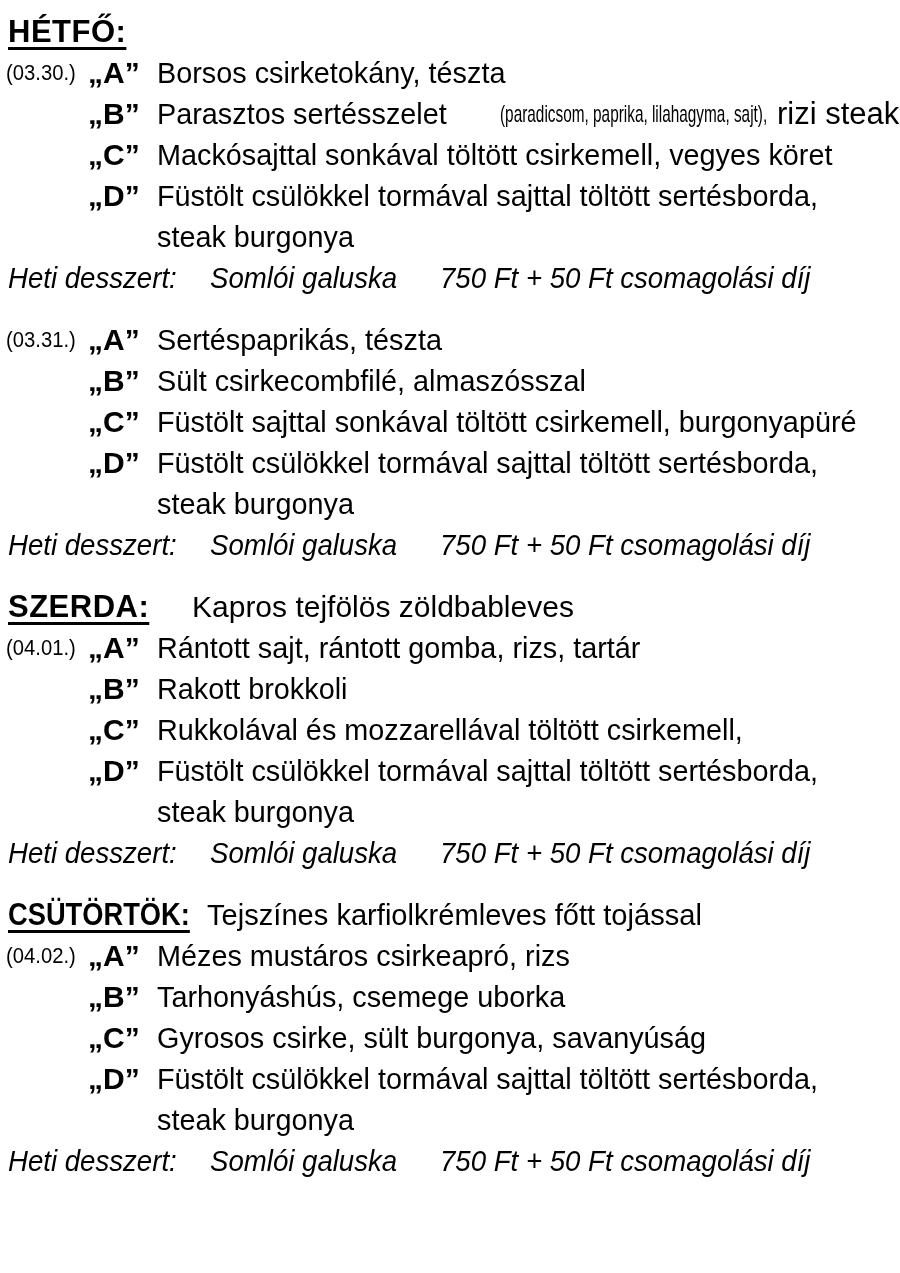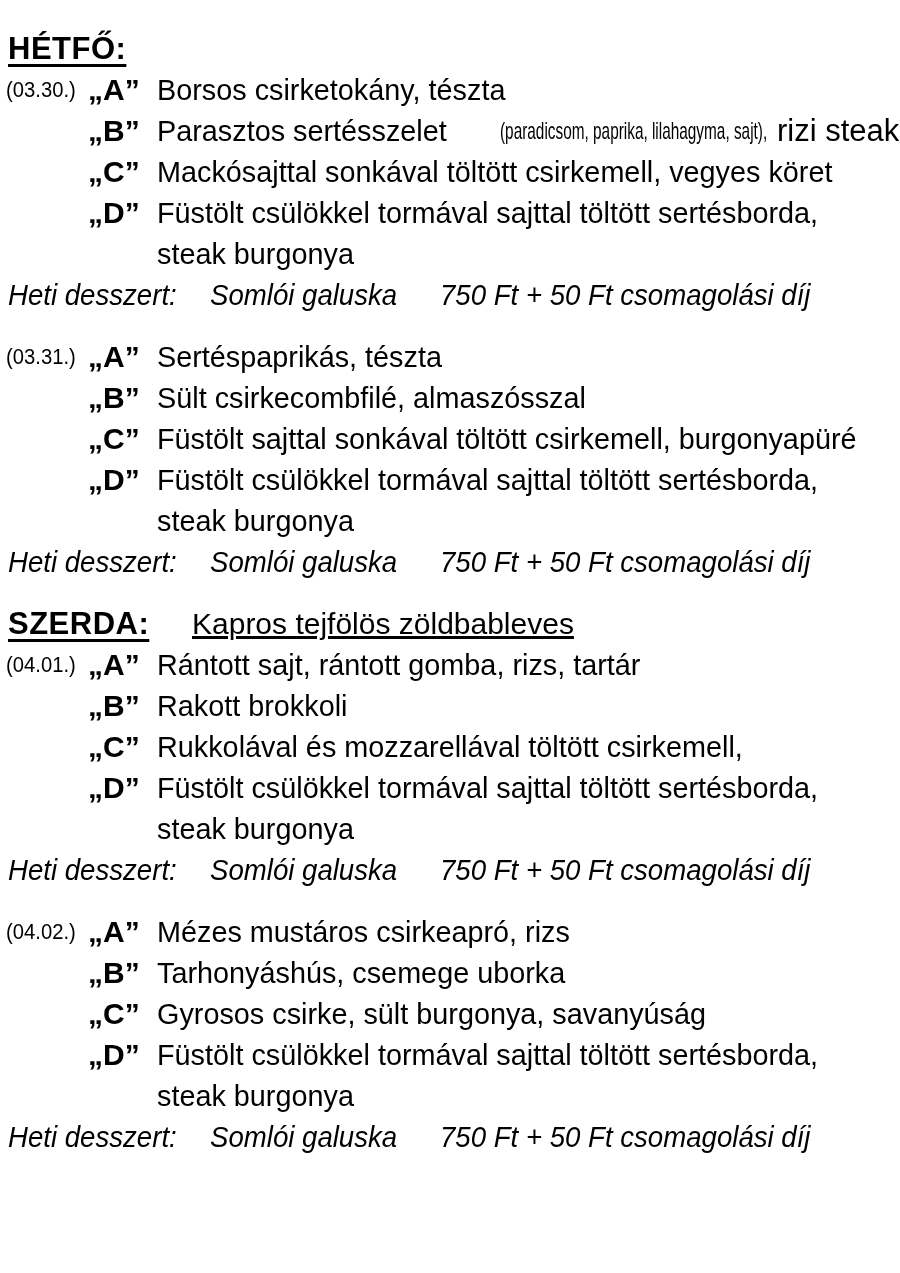--- a/index.html
+++ b/index.html
@@ -2,40 +2,40 @@
 <html><head>
 <meta charset="utf-8">
 <style>
   html,body { margin:0; padding:0; }
   body {
     width:900px; height:1273px;
     background:#ffffff; color:#000000;
     font-family:"Liberation Sans", sans-serif;
     overflow:hidden;
   }
-  .page { padding-top:28px; }
+  .page { padding-top:11px; }
   .day { margin-bottom:21px; }
   .row { position:relative; height:41px; }
   .row span {
     position:absolute; top:0;
     line-height:41px; white-space:nowrap;
     transform-origin:0 50%;
   }
   .day-name {
     left:8px; font-weight:bold; font-size:31px;
     text-decoration:underline;
     text-decoration-thickness:3px;
     text-underline-offset:5px;
     letter-spacing:0.5px;
   }
   .day-name.cond { transform:scaleX(0.88); letter-spacing:0; }
   .soup { font-size:30px; }
   .day0 .soup { left:188px; }
   .day1 .soup { left:180px; }
-  .day2 .soup { left:192px;text-decoration:underline; }
+  .day2 .soup { left:192px; }
   .day3 .soup { left:207px; transform:scaleX(0.97); }
   .date { left:6px; font-size:22px; transform:scaleX(0.92); }
   .letter { left:88px; font-weight:bold; font-size:30px; }
   .dish { left:157px; font-size:30px; transform:scaleX(0.96); }
   .note { left:500px; font-size:24px; transform:scaleX(0.64); }
   .after { left:777px; font-size:31px; }
   .dz { font-style:italic; font-size:30px; transform:scaleX(0.92); }
   .dz.l { left:8px; }
   .dz.n { left:210px; }
   .dz.p { left:440px; }
@@ -133,20 +133,24 @@
     </div>
     <div class="row">
       <span class="dz l">Heti desszert:</span>
       <span class="dz n">Somlói galuska</span>
       <span class="dz p">750 Ft + 50 Ft csomagolási díj</span>
     </div>
   </section>
 
   <section class="day day3">
     <div class="row">
+      <span class="day-name cond">CSÜTÖRTÖK:</span>
+      <span class="soup">Tejszínes karfiolkrémleves főtt tojással</span>
+    </div>
+    <div class="row">
       <span class="date">(04.02.)</span>
       <span class="letter">„A”</span>
       <span class="dish">Mézes mustáros csirkeapró, rizs</span>
     </div>
     <div class="row">
       <span class="letter">„B”</span>
       <span class="dish">Tarhonyáshús, csemege uborka</span>
     </div>
     <div class="row">
       <span class="letter">„C”</span>

